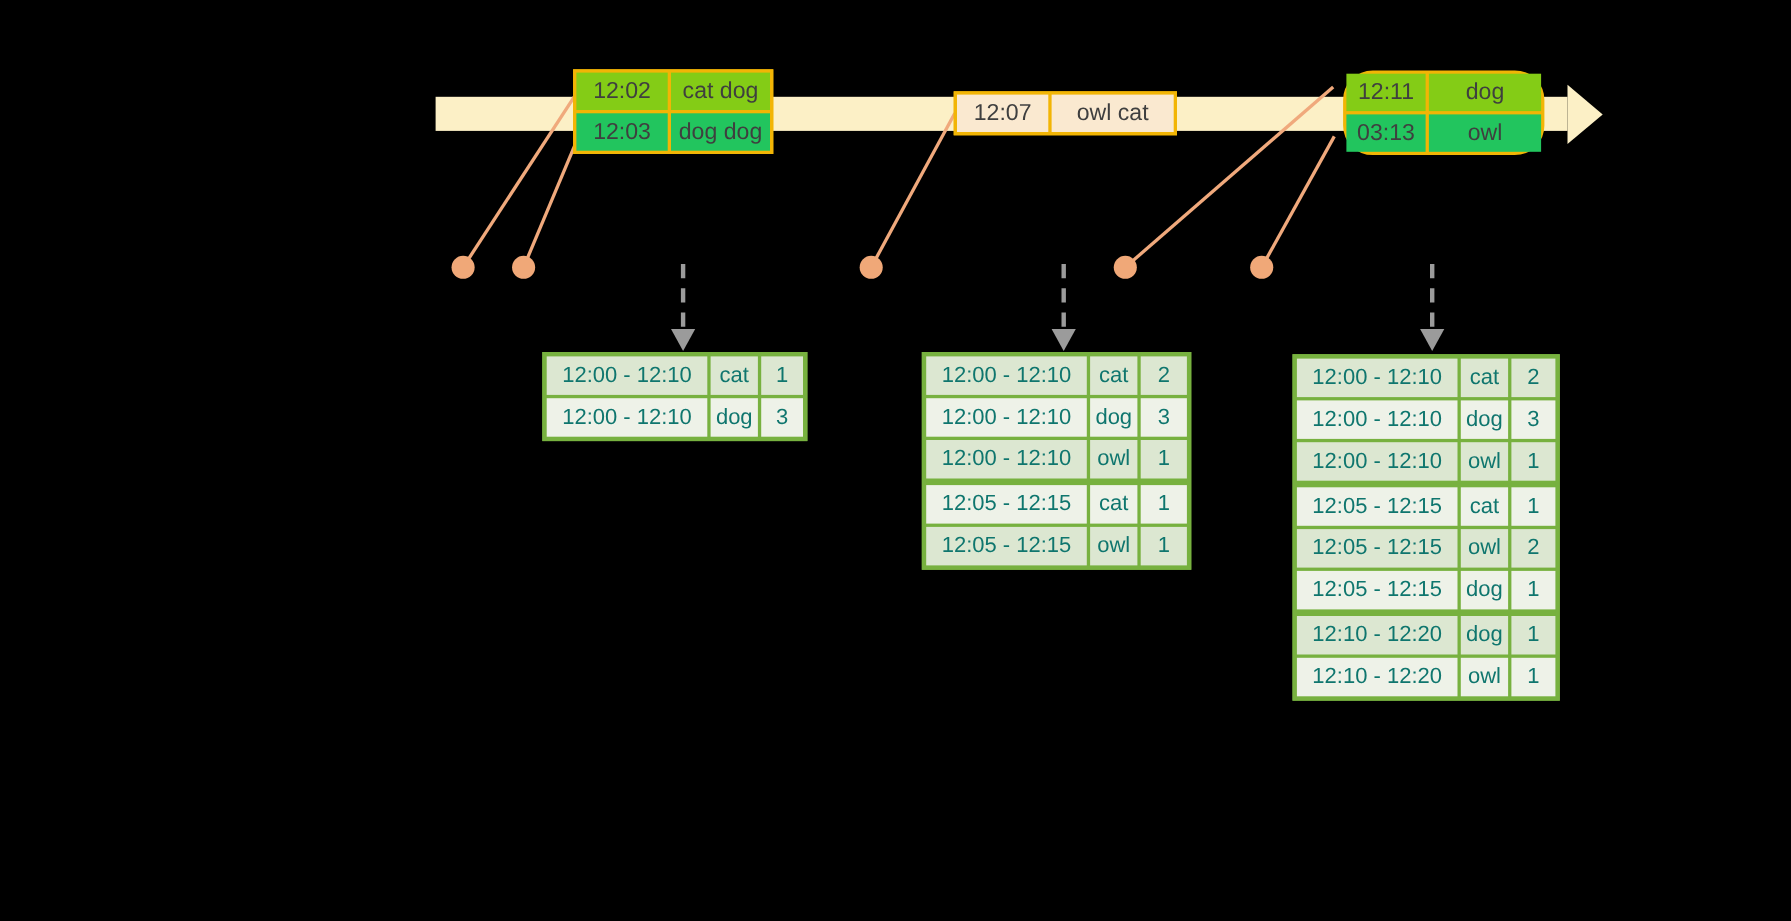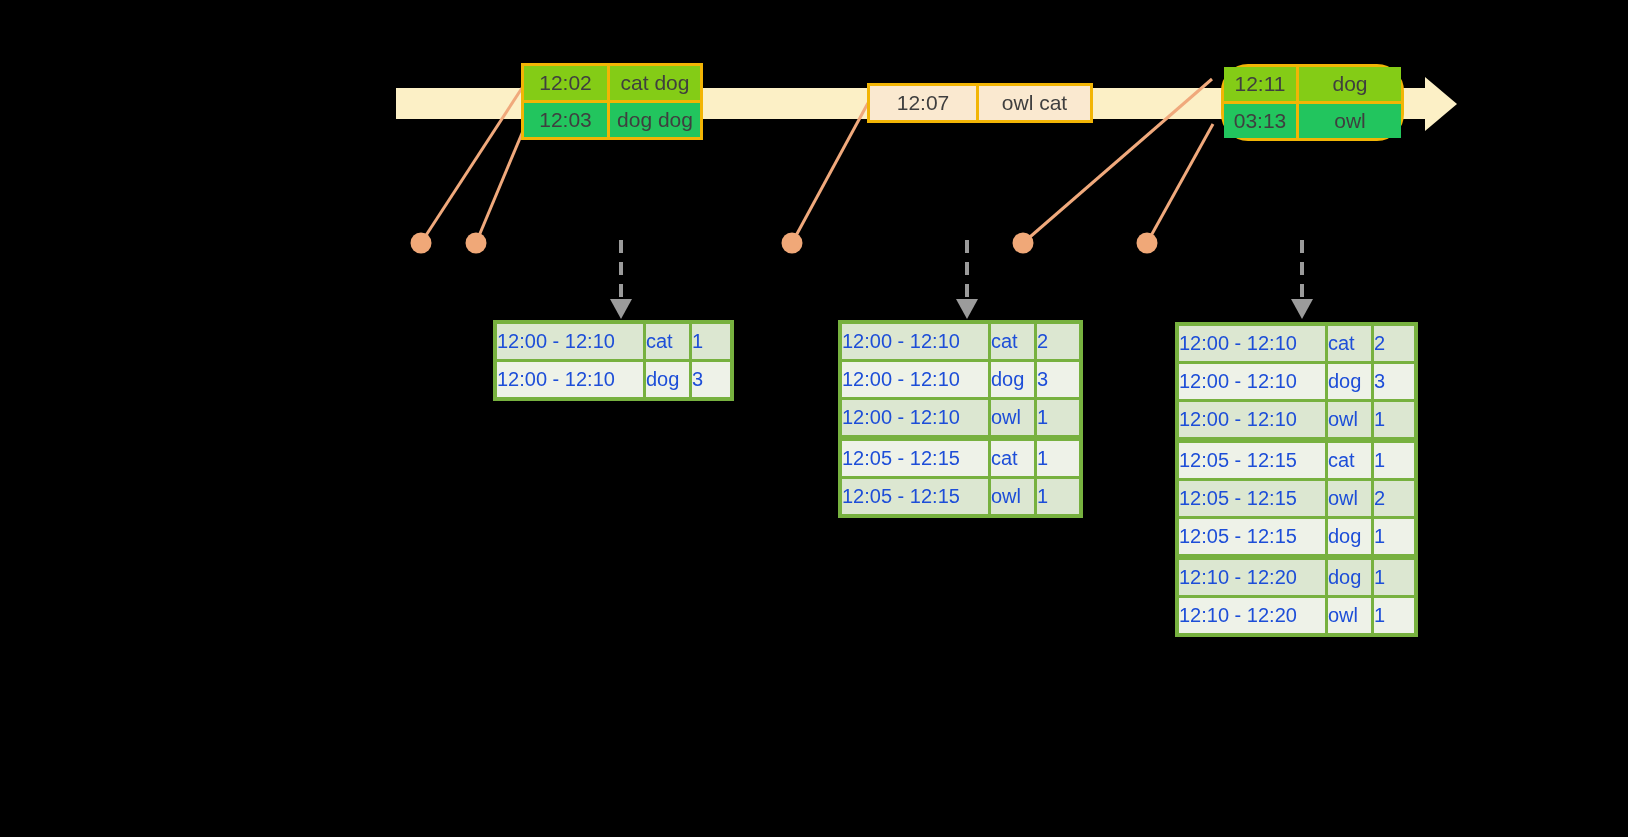--- a/index.html
+++ b/index.html
@@ -38,38 +38,38 @@
   }
   .etable .row{display:flex;gap:3px;height:34px;}
   .etable .cell{
     height:34px;line-height:34px;text-align:center;
     font-size:21px;color:#3F3F3F;white-space:nowrap;
   }
   .e-dark .cell{background:#84cc16;}
   .e-light .cell{background:#22c55e;}
   .e-mid .cell{background:#FAE9D0;}
   .et1 .time{width:83px;}  .et1 .words{width:90px;}
-  .et2 .time{width:106px;}  .et2 .words{width:111px;}
+  .et2 .time{width:83px;}  .et2 .words{width:111px;}
   .et3 .time{width:72px;}  .et3 .words{width:102px;}
   .et1{left:521px;top:63px;}
   .et2{left:867px;top:83px;}
   .et3{left:1221px;top:64px;border-radius:27px;}
 
   
   .gtable{
     position:absolute;z-index:3;
     background:#77B13F;border:4px solid #77B13F;
     display:flex;flex-direction:column;
   }
   .gtable .row{display:flex;gap:3px;height:35px;margin-top:3px;}
   .gtable .row:first-child{margin-top:0;}
   .gtable .row.group-start{margin-top:6px;}
   .gtable .cell{
-    height:35px;line-height:35px;
-    font-size:20px;color:#1d4ed8;white-space:nowrap;
+    height:35px;line-height:35px;text-align:center;
+    font-size:20px;color:#0f766e;white-space:nowrap;
   }
   .g-dark .cell{background:#DCE7D1;}
   .g-light .cell{background:#EEF2E8;}
   .gtable .win{width:146px;}
   .gtable .word{width:43px;}
   .gt1 .cnt{width:38px;} .gt2 .cnt{width:42px;} .gt3 .cnt{width:40px;}
   .gt1{left:493px;top:320px;}
   .gt2{left:838px;top:320px;}
   .gt3{left:1175px;top:322px;}
 </style>

